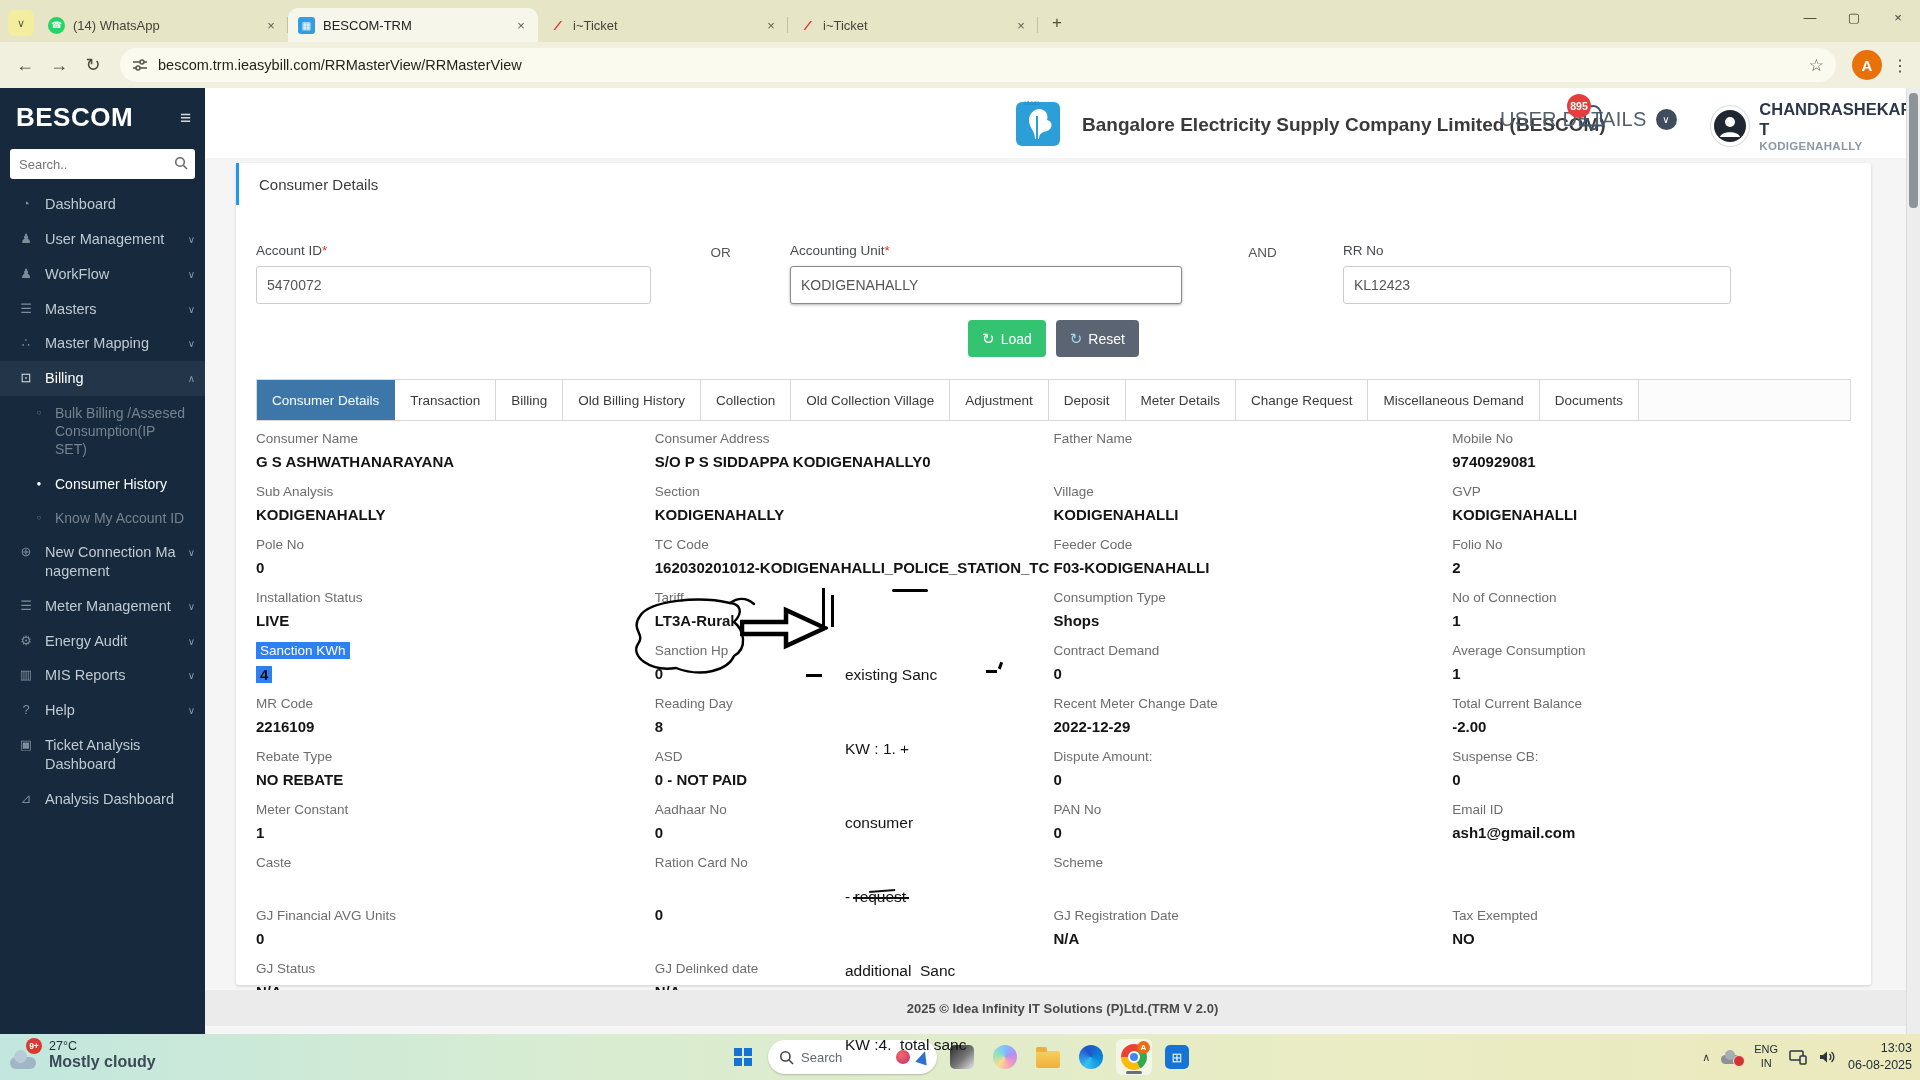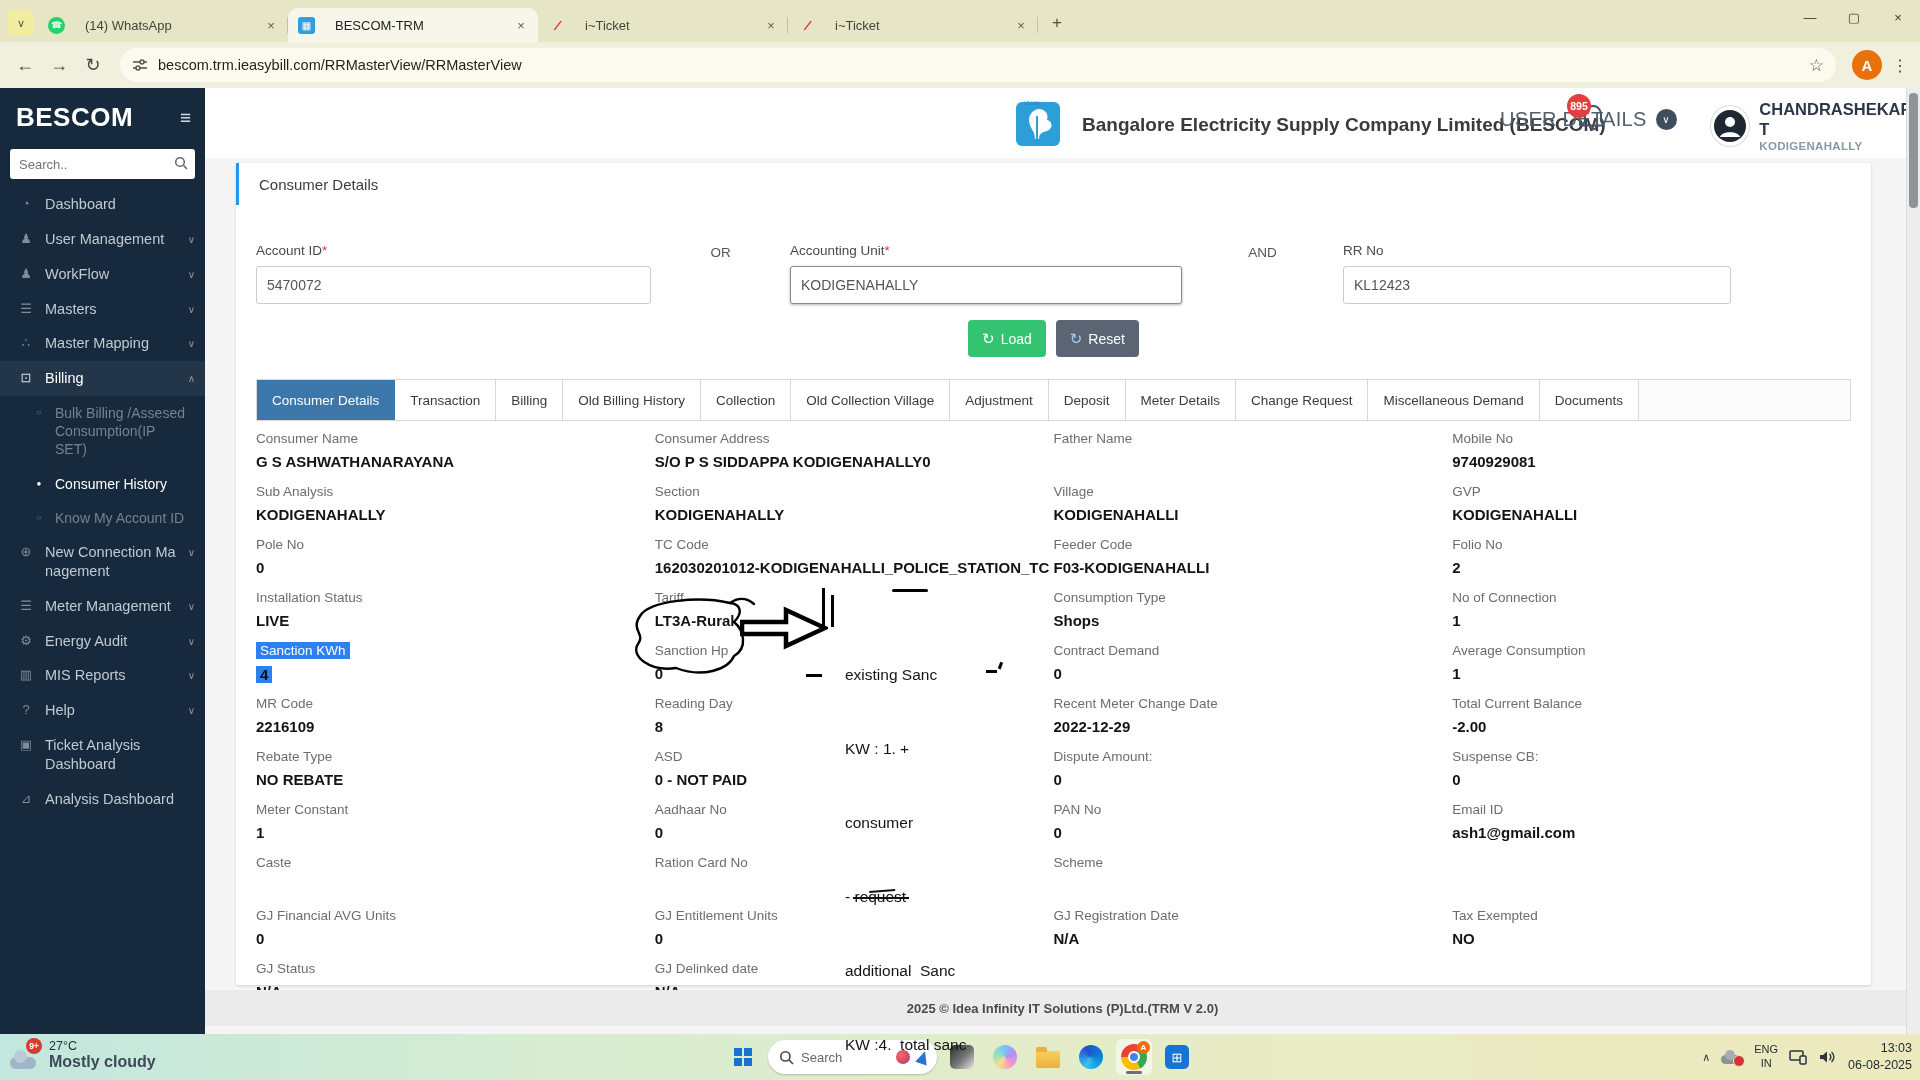--- a/index.html
+++ b/index.html
@@ -2,21 +2,21 @@
 <html><head>
 <meta charset="utf-8">
 <style>
   html,body{margin:0;padding:0;}
   body{width:1920px;height:1080px;overflow:hidden;font-family:"Liberation Sans",sans-serif;background:#fff;}
   #screen{position:relative;width:1920px;height:1080px;background:#fff;overflow:hidden;}
 
   
   .tabbar{position:absolute;top:0;left:0;right:0;height:42px;background:#e6e5c6;display:flex;align-items:flex-end;}
   .tab-search{width:26px;height:26px;margin:0 4px 6px 8px;border-radius:6px;background:#f3eda0;display:flex;align-items:center;justify-content:center;color:#5a5a40;font-size:11px;flex:none;}
-  .btab{width:232px;height:34px;display:flex;align-items:center;gap:20px;padding:0 8px 0 10px;color:#45453a;font-size:13px;position:relative;border-radius:10px 10px 0 0;flex:none;cursor:pointer;}
+  .btab{width:232px;height:34px;display:flex;align-items:center;gap:8px;padding:0 8px 0 10px;color:#45453a;font-size:13px;position:relative;border-radius:10px 10px 0 0;flex:none;cursor:pointer;}
   .btab .fav{width:17px;height:17px;flex:none;display:flex;align-items:center;justify-content:center;font-size:10px;}
   .btab .fav[data-kind="whatsapp"]{background:#25d366;border-radius:50%;color:#fff;font-size:9px;}
   .btab .fav[data-kind="whatsapp"]::after{content:"☎";}
   .btab .fav[data-kind="bescom"]{background:#2f9fe0;border-radius:3px;color:#fff;font-size:10px;}
   .btab .fav[data-kind="bescom"]::after{content:"▦";}
   .btab .fav[data-kind="iticket"]{color:#e23b3b;font-weight:bold;font-style:italic;font-size:13px;letter-spacing:-2px;}
   .btab .fav[data-kind="iticket"]::after{content:"⁄⁄";}
   .btab .ttl{flex:1;white-space:nowrap;overflow:hidden;text-overflow:ellipsis;}
   .btab .close{flex:none;color:#5f5f4c;font-size:13px;width:18px;height:18px;border-radius:50%;display:flex;align-items:center;justify-content:center;}
   .btab.active{background:#f7f6ea;color:#222;}
@@ -618,21 +618,20 @@
                 <div><span class="lbl"></span></div>
                 <div><span class="val"></span></div>
               </div>
 
               <div class="cell">
                 <div><span class="lbl">GJ Financial AVG Units</span></div>
                 <div><span class="val">0</span></div>
               </div>
 
               <div class="cell">
-                <div><span class="lbl">GJ Entitlement Units</span></div>
                 <div><span class="val">0</span></div>
               </div>
 
               <div class="cell">
                 <div><span class="lbl">GJ Registration Date</span></div>
                 <div><span class="val">N/A</span></div>
               </div>
 
               <div class="cell">
                 <div><span class="lbl">Tax Exempted</span></div>

